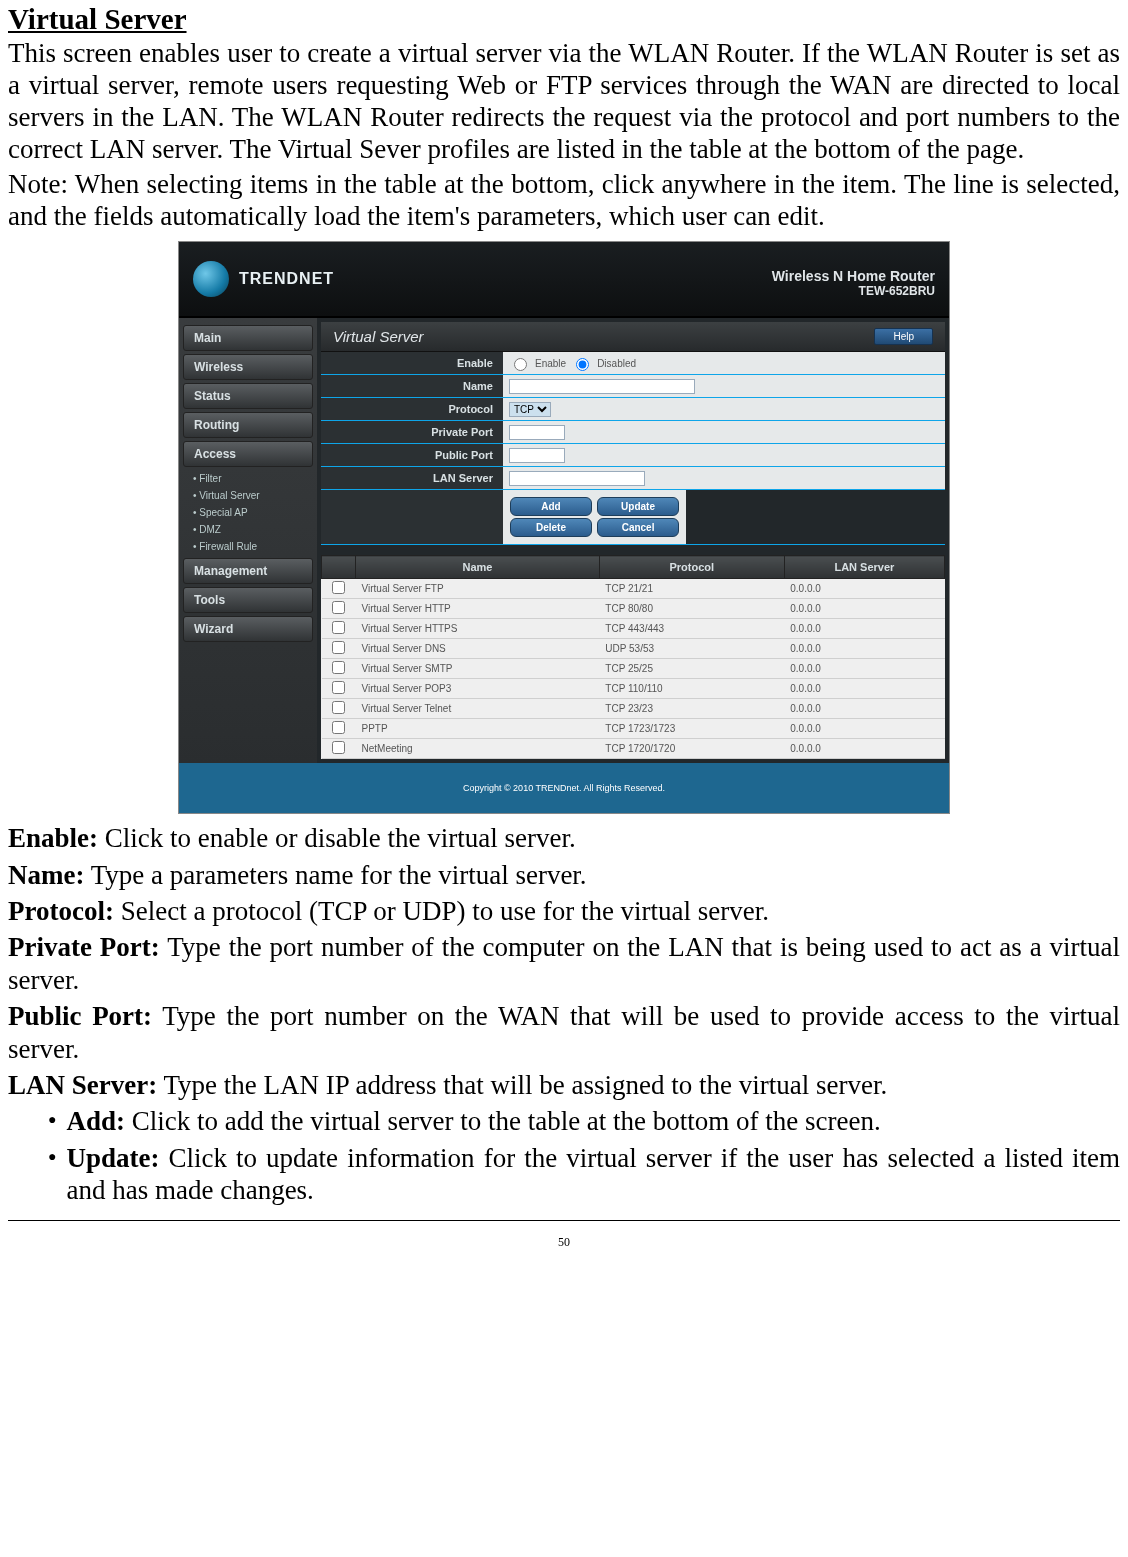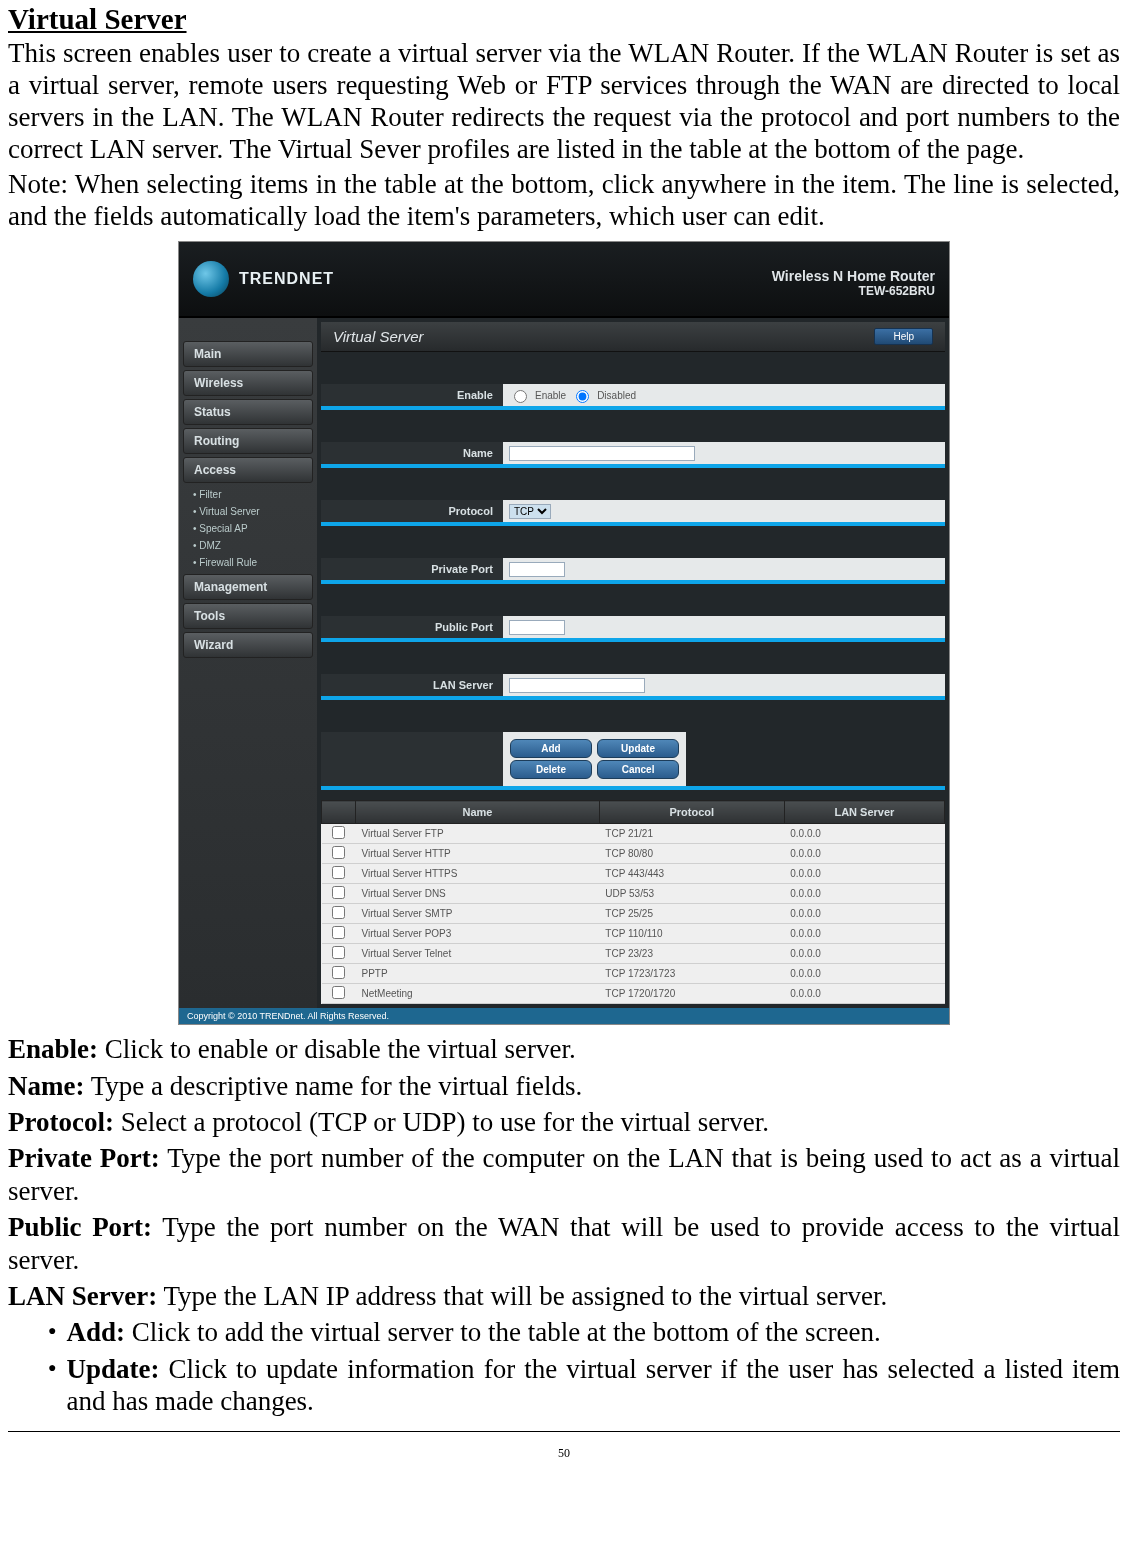--- a/index.html
+++ b/index.html
@@ -60,21 +60,21 @@
 }
 .br1 { font-size: 14px; font-weight: bold; }
 .br2 { font-size: 12px; font-weight: bold; }
 .ss-body {
   display: flex;
   background: #1d2124;
 }
 .ss-side {
   width: 138px;
   background: linear-gradient(#393c3e, #2a2d2f);
-  padding-top: 20px;
+  padding-top: 4px;
 }
 .menu-btn {
   background: linear-gradient(#5a5e61, #303335);
   color: #d8e0e3;
   font-weight: bold;
   font-size: 12px;
   padding: 5px 10px;
   margin: 3px 4px;
   border-radius: 3px;
   border: 1px solid #222;
@@ -108,22 +108,21 @@
   color: #fff;
   font-size: 10px;
   font-style: normal;
   padding: 2px 18px;
   border: 1px solid #163250;
   border-radius: 2px;
   cursor: pointer;
 }
 .form-row {
   display: flex;
-  border-bottom: 4px solid #0ea5e9;
-  margin-top: 32px;
+  border-bottom: 1px solid #0ea5e9;
 }
 .flabel {
   width: 172px;
   text-align: right;
   padding: 5px 10px 5px 0;
   color: #d8e0e3;
   font-size: 11px;
   background: #2b3033;
   font-weight: bold;
 }
@@ -177,23 +176,23 @@
 .tbl td {
   font-size: 10px;
   padding: 2px 6px;
   border-bottom: 1px solid #cfcfcf;
 }
 .tbl td:first-child { width: 22px; text-align: center; }
 .tbl input[type=checkbox] { margin: 0; }
 .footer {
   background: #1e6790;
   color: #fff;
-  text-align: left;
+  text-align: center;
   font-size: 9px;
-  padding: 3px 8px;
+  padding: 20px 8px;
 }
 .def { margin-top: 4px; line-height: 1.2; text-align: justify; }
 .def b { font-family: "Times New Roman", serif; }
 .bul {
   display: flex;
   margin-left: 40px;
   margin-top: 4px;
   line-height: 1.2;
   text-align: justify;
 }
@@ -368,21 +367,21 @@
                 <td>0.0.0.0</td>
               </tr>
             </tbody>
         </table>
       </div>
     </div>
     <div class="footer">Copyright © 2010 TRENDnet. All Rights Reserved.</div>
   </div>
 
   <div class="def"><b>Enable:</b><span> Click to enable or disable the virtual server.</span></div>
-  <div class="def"><b>Name:</b><span> Type a descriptive name for the virtual fields.</span></div>
+  <div class="def"><b>Name:</b><span> Type a parameters name for the virtual server.</span></div>
   <div class="def"><b>Protocol:</b><span> Select a protocol (TCP or UDP) to use for the virtual server.</span></div>
   <div class="def"><b>Private Port:</b><span> Type the port number of the computer on the LAN that is being used to act as a virtual server.</span></div>
   <div class="def"><b>Public Port:</b><span> Type the port number on the WAN that will be used to provide access to the virtual server.</span></div>
   <div class="def"><b>LAN Server:</b><span> Type the LAN IP address that will be assigned to the virtual server.</span></div>
 
   <div class="bul">
       <span class="dot">●</span>
       <span class="bt"><b>Add:</b><span> Click to add the virtual server to the table at the bottom of the screen.</span></span>
     </div>
   <div class="bul">

